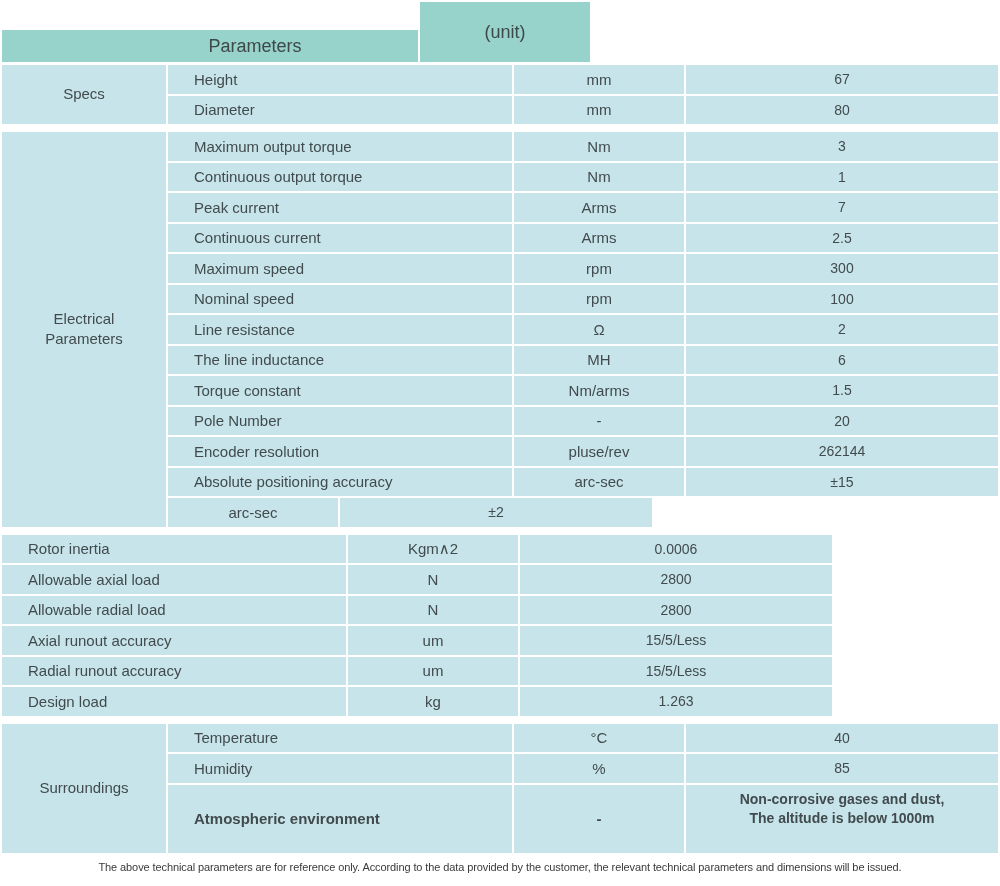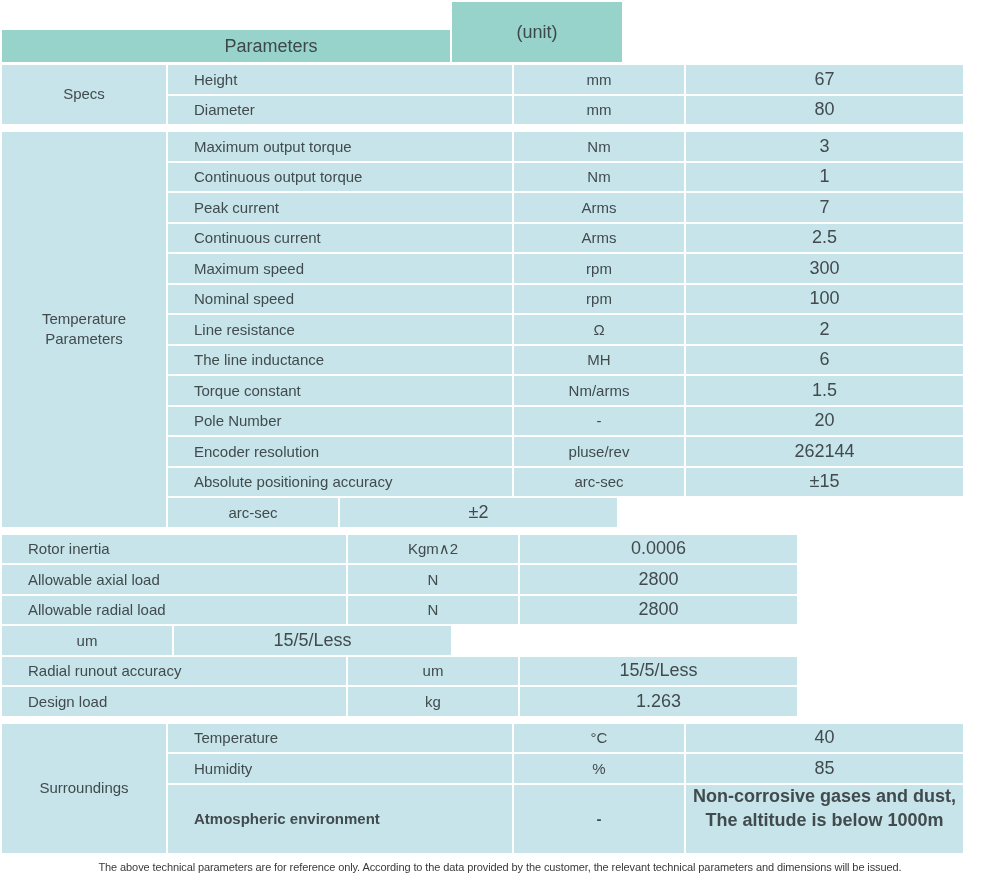--- a/index.html
+++ b/index.html
@@ -21,21 +21,21 @@
     background: #c7e4ea;
     display: flex;
     align-items: center;
     justify-content: center;
     text-align: center;
   }
   
   .hdr { display: flex; gap: 2px; height: 60px; }
   .hdr .cell { background: #97d3cb; color: #3d4849; }
   .params-cell {
-    width: 448px;
+    width: 416px;
     font-size: 18px;
     padding-left: 90px; 
     margin-top: 28px;
   }
   .unit-cell-hdr { width: 170px; font-size: 18px; }
   .model-col { width: 312px; display: flex; flex-direction: column; gap: 2px; }
   .model-top { height: 31px; font-size: 17px; }
   .model-bot { flex: 1; font-size: 14.5px; }
   
   .sections { display: flex; flex-direction: column; gap: 8px; }
@@ -49,21 +49,21 @@
   .rows { display: flex; flex-direction: column; gap: 2px; width: 830px; border-radius: 17px; }
   .row { display: flex; gap: 2px; min-height: 28.5px; }
   .row .name {
     width: 344px;
     justify-content: flex-start;
     text-align: left;
     padding-left: 26px;
     font-size: 15px;
   }
   .row .u { width: 170px; font-size: 15px; }
-  .row .v { width: 277px; font-size: 18px; white-space: pre-line; line-height: 1.3; }
+  .row .v { width: 312px; font-size: 14px; white-space: pre-line; line-height: 1.3; }
   .row.tall { min-height: 68px; font-weight: bold; }
   .row.tall .v { align-items: center; padding-bottom: 20px; }
   
   .footnote {
     margin-top: 8px;
     width: 1000px;
     text-align: center;
     font-size: 11px;
     color: #3a3a3a;
     letter-spacing: -0.1px;
@@ -88,21 +88,21 @@
             <div class="cell v">67</div>
           </div>
           <div class="row">
             <div class="cell name">Diameter</div>
             <div class="cell u">mm</div>
             <div class="cell v">80</div>
           </div>
         </div>
       </div>
       <div class="section">
-        <div class="cell group">Temperature Parameters</div>
+        <div class="cell group">Electrical Parameters</div>
         <div class="rows">
           <div class="row">
             <div class="cell name">Maximum output torque</div>
             <div class="cell u">Nm</div>
             <div class="cell v">3</div>
           </div>
           <div class="row">
             <div class="cell name">Continuous output torque</div>
             <div class="cell u">Nm</div>
             <div class="cell v">1</div>
@@ -174,20 +174,21 @@
             <div class="cell name">Allowable axial load</div>
             <div class="cell u">N</div>
             <div class="cell v">2800</div>
           </div>
           <div class="row">
             <div class="cell name">Allowable radial load</div>
             <div class="cell u">N</div>
             <div class="cell v">2800</div>
           </div>
           <div class="row">
+            <div class="cell name">Axial runout accuracy</div>
             <div class="cell u">um</div>
             <div class="cell v">15/5/Less</div>
           </div>
           <div class="row">
             <div class="cell name">Radial runout accuracy</div>
             <div class="cell u">um</div>
             <div class="cell v">15/5/Less</div>
           </div>
           <div class="row">
             <div class="cell name">Design load</div>

